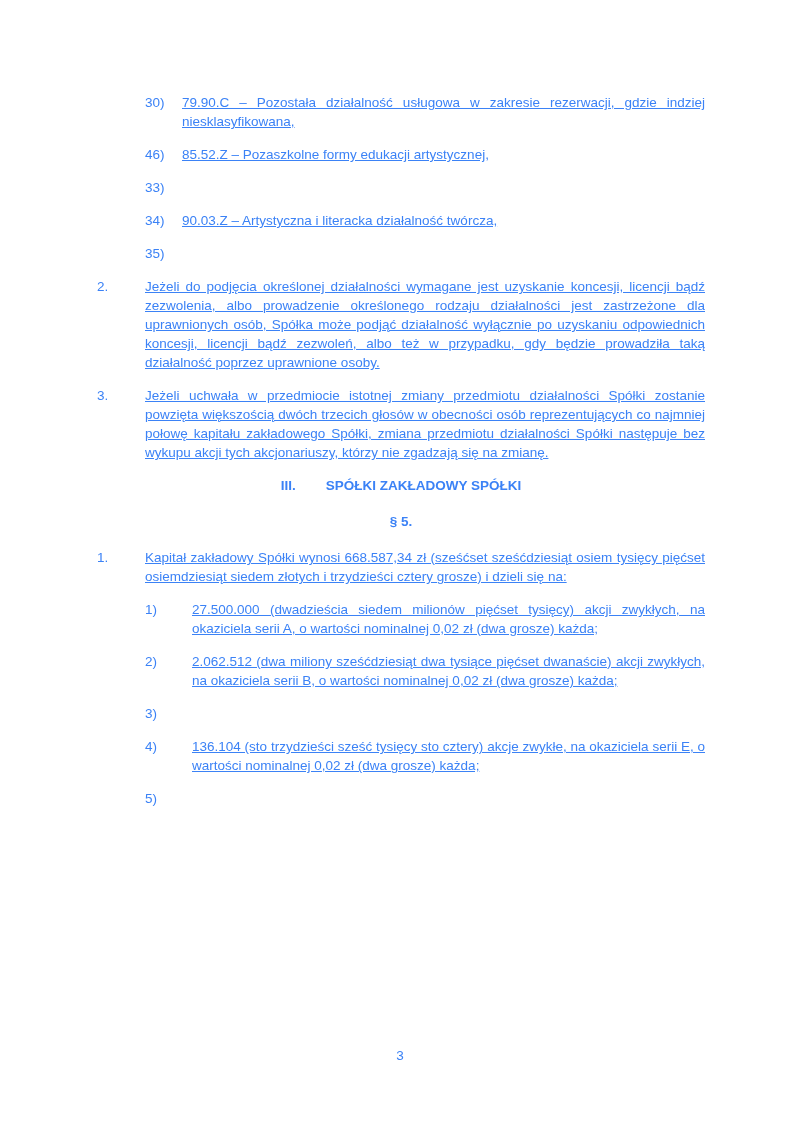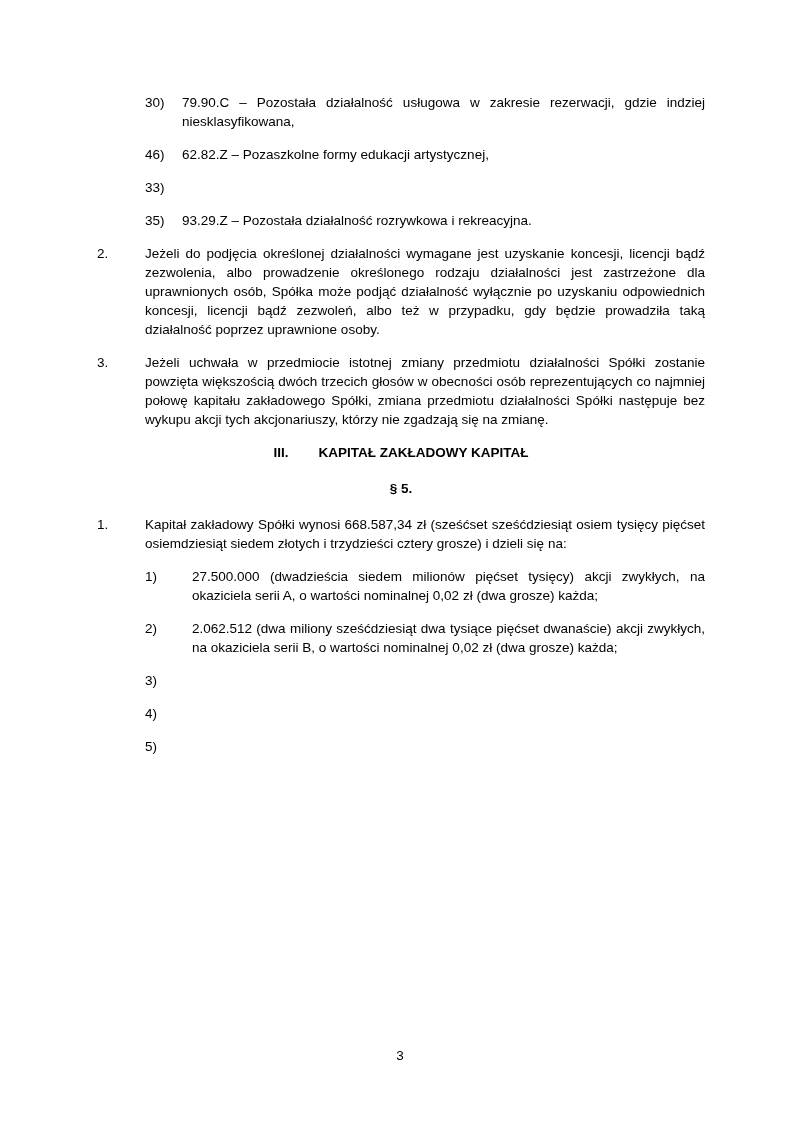--- a/index.html
+++ b/index.html
@@ -8,34 +8,34 @@
 
   .page {
     position: relative;
     width: 800px;
     height: 1131px;
     margin: 0 auto;
     background: #ffffff;
     font-family: "Liberation Sans", sans-serif;
     font-size: 13.5px;
     line-height: 19px;
-    color: #000000;
+    color: #3b82f6;
     overflow: hidden;
   }
 
   .content {
     position: absolute;
     top: 93px;
     left: 97px;
     width: 608px;
   }
 
   .item { display: flex; margin-bottom: 14px; }
   .item .num { flex: 0 0 48px; }
-  .item .txt { flex: 1; text-align: justify; }
+  .item .txt { flex: 1; text-align: justify; text-decoration: underline; }
 
   
   .item.sub { padding-left: 48px; }
   .item.sub .num { flex: 0 0 37px; }
 
   
   .item.share { padding-left: 48px; }
   .item.share .num { flex: 0 0 47px; }
 
   .heading {
@@ -64,42 +64,45 @@
 
 <div class="page">
   <div class="content">
 
     <div class="item sub">
       <span class="num">30)</span>
       <span class="txt">79.90.C – Pozostała działalność usługowa w zakresie rezerwacji, gdzie indziej niesklasyfikowana,</span>
     </div>
     <div class="item sub">
       <span class="num">46)</span>
-      <span class="txt">62.82.Z – Pozaszkolne formy edukacji artystycznej,</span>
+      <span class="txt">85.52.Z – Pozaszkolne formy edukacji artystycznej,</span>
     </div>
     <div class="item sub">
       <span class="num">33)</span>
     </div>
     <div class="item sub">
+      <span class="num">34)</span>
+      <span class="txt">90.03.Z – Artystyczna i literacka działalność twórcza,</span>
+    </div>
+    <div class="item sub">
       <span class="num">35)</span>
-      <span class="txt">93.29.Z – Pozostała działalność rozrywkowa i rekreacyjna.</span>
     </div>
 
     <div class="item">
       <span class="num">2.</span>
       <span class="txt">Jeżeli do podjęcia określonej działalności wymagane jest uzyskanie koncesji, licencji bądź zezwolenia, albo prowadzenie określonego rodzaju działalności jest zastrzeżone dla uprawnionych osób, Spółka może podjąć działalność wyłącznie po uzyskaniu odpowiednich koncesji, licencji bądź zezwoleń, albo też w przypadku, gdy będzie prowadziła taką działalność poprzez uprawnione osoby.</span>
     </div>
 
     <div class="item">
       <span class="num">3.</span>
       <span class="txt">Jeżeli uchwała w przedmiocie istotnej zmiany przedmiotu działalności Spółki zostanie powzięta większością dwóch trzecich głosów w obecności osób reprezentujących co najmniej połowę kapitału zakładowego Spółki, zmiana przedmiotu działalności Spółki następuje bez wykupu akcji tych akcjonariuszy, którzy nie zgadzają się na zmianę.</span>
     </div>
 
     <div class="heading">
-      <span class="numeral">III.</span><span>KAPITAŁ ZAKŁADOWY KAPITAŁ</span>
+      <span class="numeral">III.</span><span>SPÓŁKI ZAKŁADOWY SPÓŁKI</span>
     </div>
 
     <div class="para-heading">§ 5.</div>
 
     <div class="item">
       <span class="num">1.</span>
       <span class="txt">Kapitał zakładowy Spółki wynosi 668.587,34 zł (sześćset sześćdziesiąt osiem tysięcy pięćset osiemdziesiąt siedem złotych i trzydzieści cztery grosze) i dzieli się na:</span>
     </div>
 
     <div class="item share">
@@ -108,20 +111,21 @@
     </div>
     <div class="item share">
       <span class="num">2)</span>
       <span class="txt">2.062.512 (dwa miliony sześćdziesiąt dwa tysiące pięćset dwanaście) akcji zwykłych, na okaziciela serii B, o wartości nominalnej 0,02 zł (dwa grosze) każda;</span>
     </div>
     <div class="item share">
       <span class="num">3)</span>
     </div>
     <div class="item share">
       <span class="num">4)</span>
+      <span class="txt">136.104 (sto trzydzieści sześć tysięcy sto cztery) akcje zwykłe, na okaziciela serii E, o wartości nominalnej 0,02 zł (dwa grosze) każda;</span>
     </div>
     <div class="item share">
       <span class="num">5)</span>
     </div>
 
   </div>
 
   <div class="page-number">3</div>
 </div>
 

